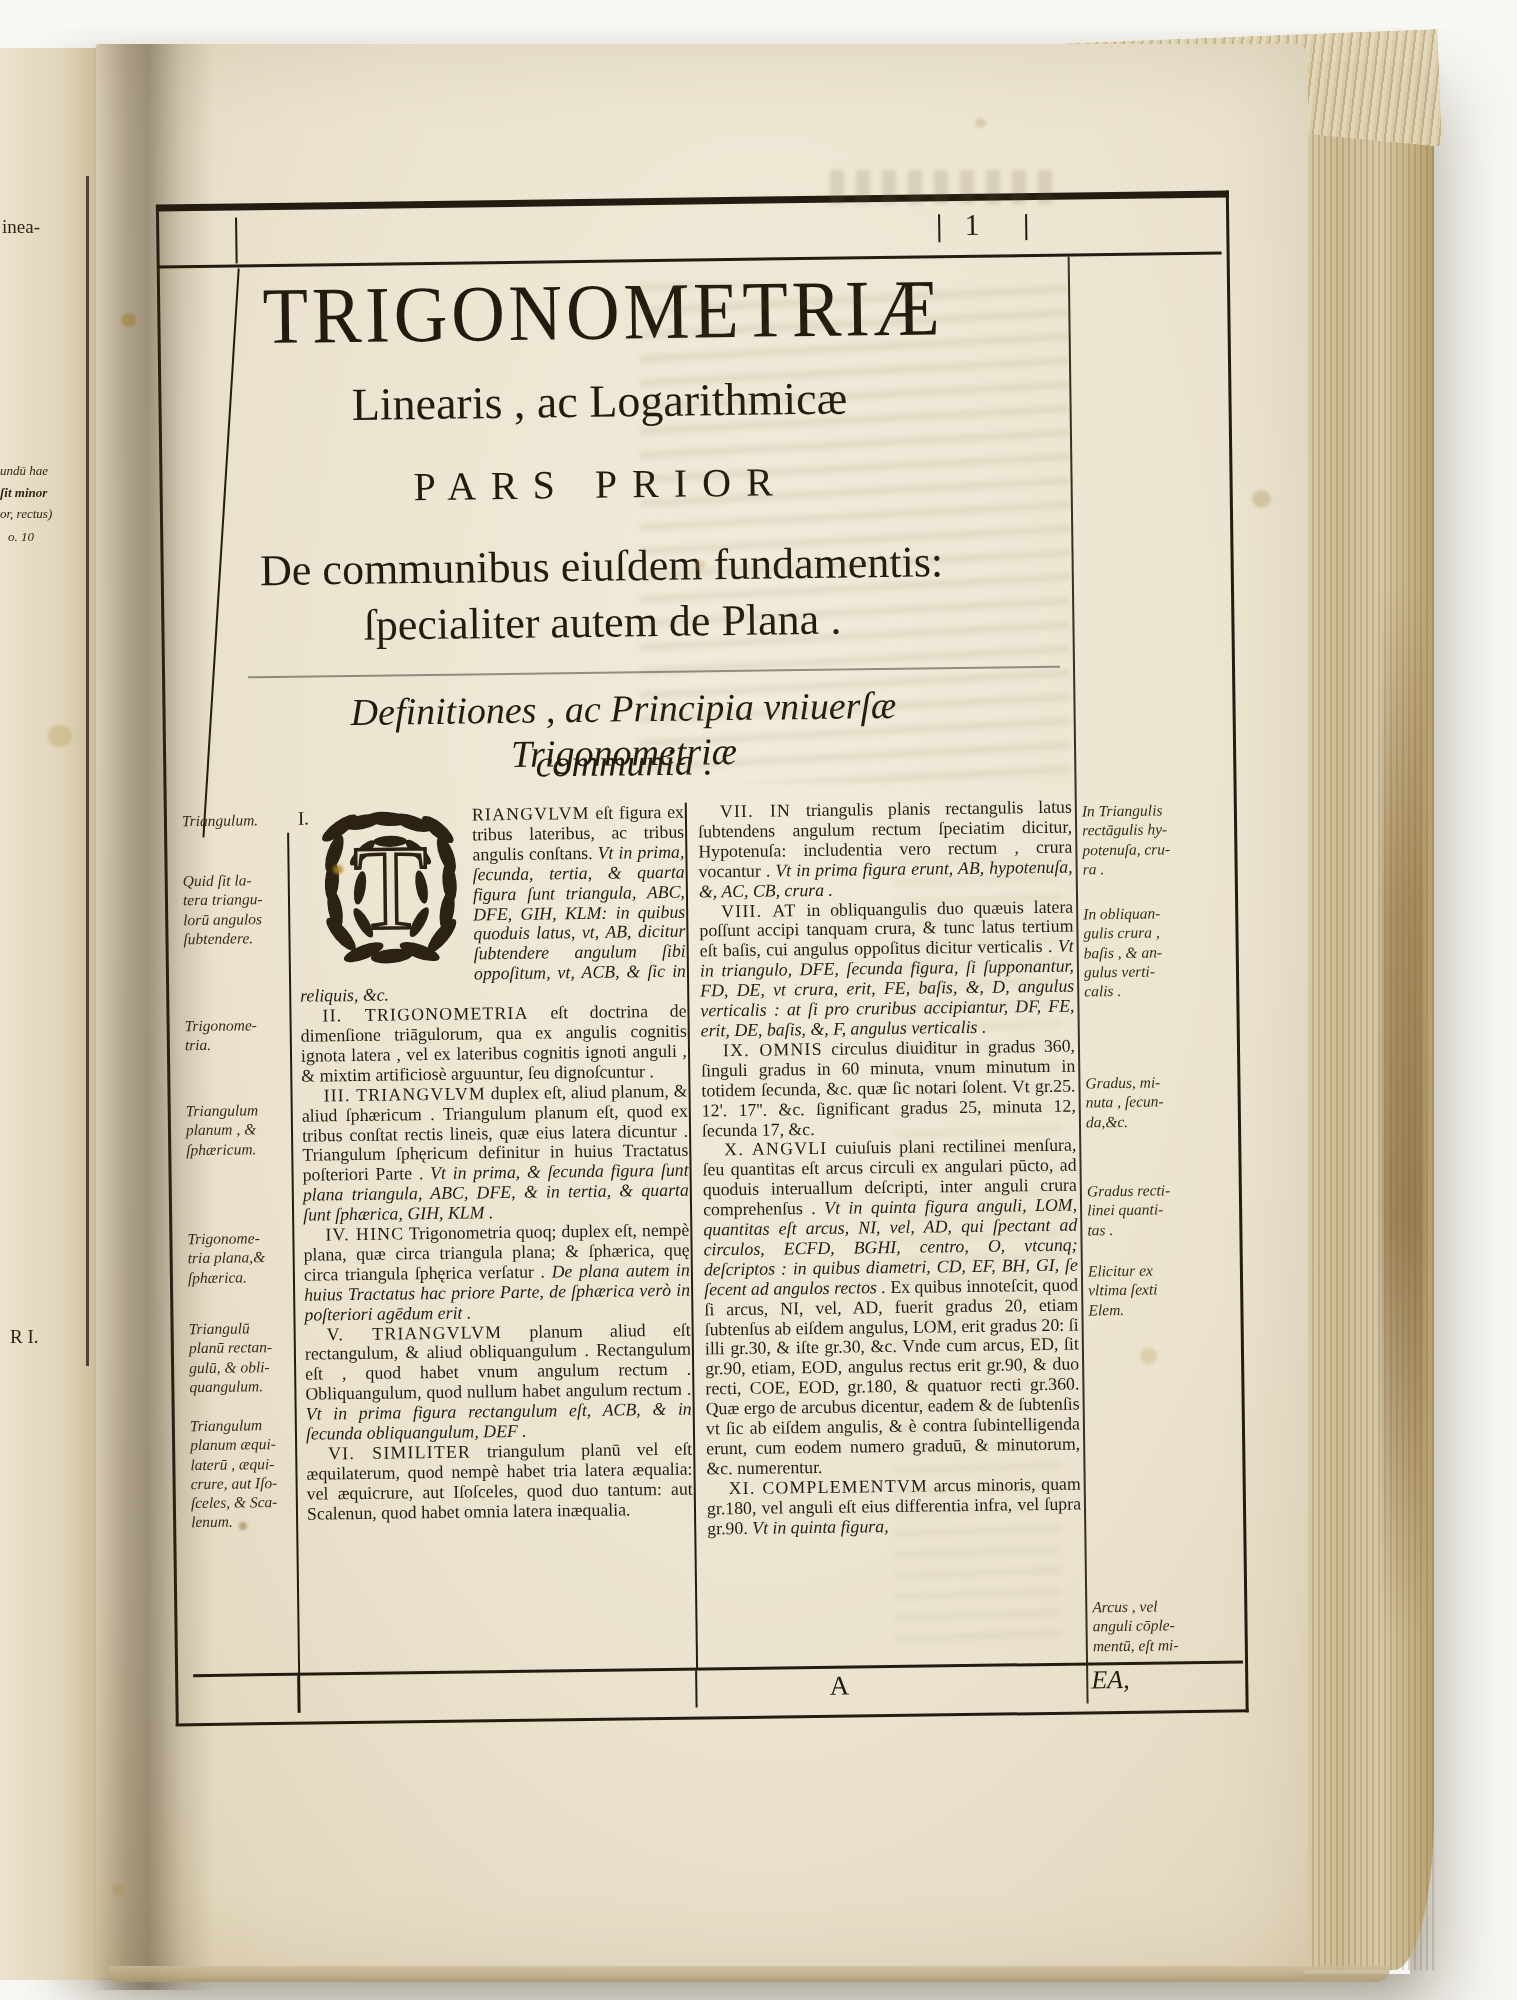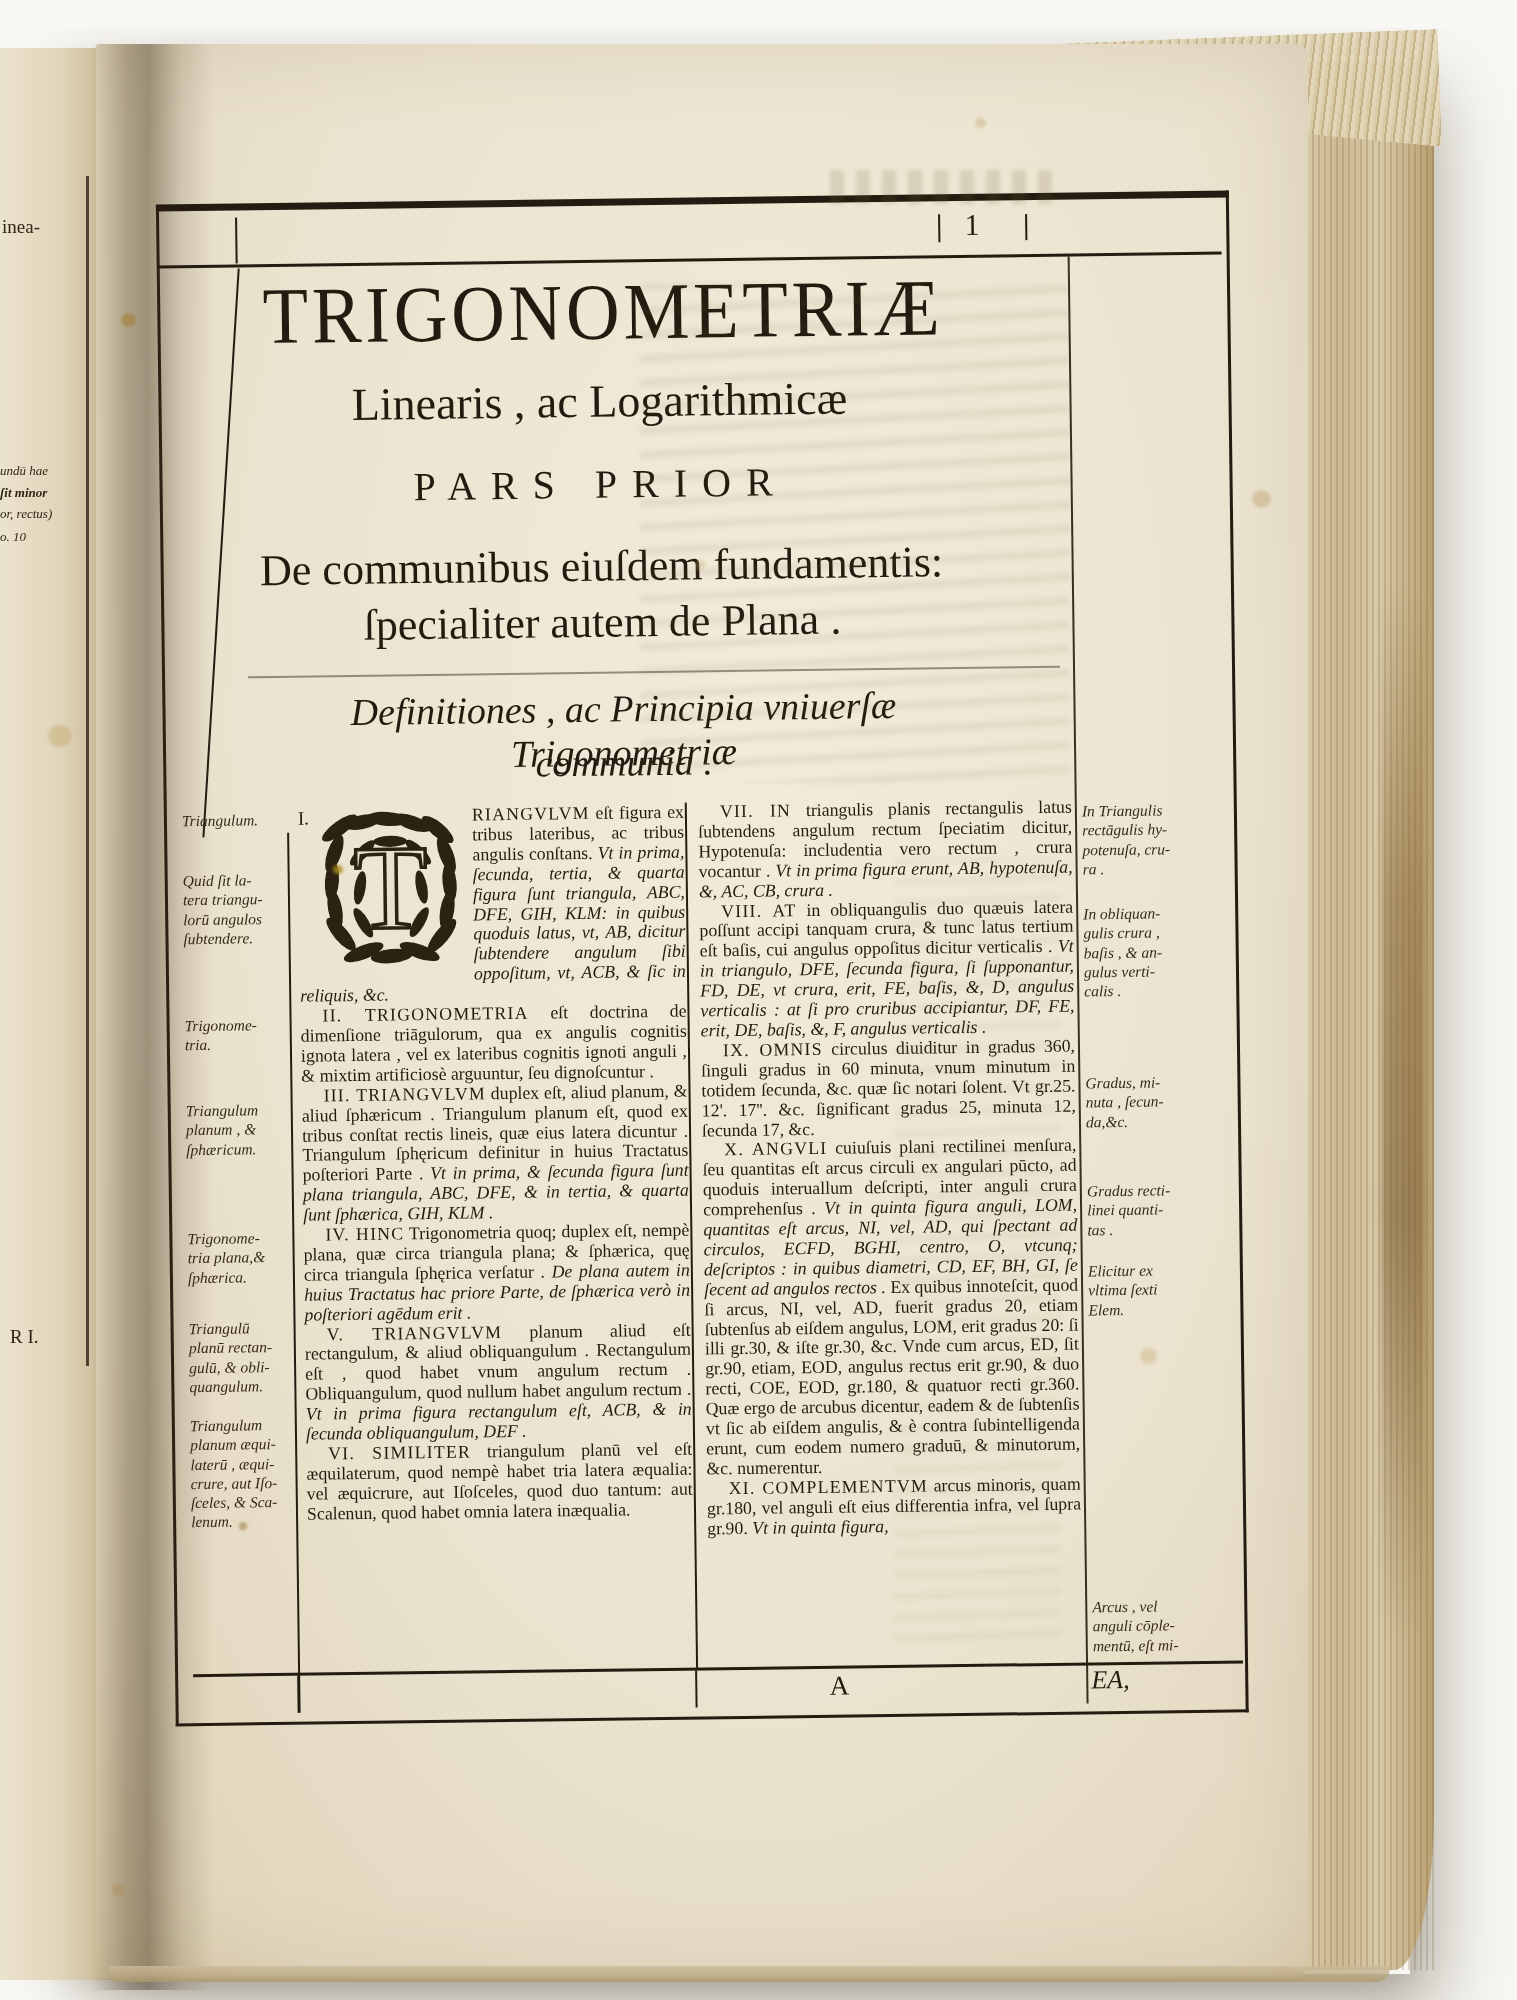--- a/index.html
+++ b/index.html
@@ -82,21 +82,21 @@
   .nl0{top:2px;} .nl1{top:62px;} .nl2{top:207px;} .nl3{top:292px;}
   .nl4{top:420px;} .nl5{top:510px;} .nl6{top:607px;}
   .nr0{top:4px;} .nr1{top:107px;} .nr2{top:276px;} .nr3{top:384px;}
   .nr4{top:464px;} .nr5{top:800px;}
   
   .sig-a{position:absolute;left:800px;top:1651px;width:60px;text-align:center;font-size:27px;}
   .catchword{position:absolute;left:1082px;top:1649px;font-size:26px;font-style:italic;}
   
   .frag{position:absolute;color:#2e2514;font-size:13px;font-style:italic;}
   .f0{left:2px;top:188px;font-size:19px;font-style:normal;}
-  .f1{left:0;top:435px;} .f2{left:0;top:457px;font-weight:bold;} .f3{left:0;top:478px;} .f4{left:0;top:501px;}
+  .f1{left:0;top:435px;} .f2{left:0;top:457px;font-weight:bold;} .f3{left:0;top:478px;} .f4{left:0;top:501px;padding-left:8px;}
   .f5{left:10px;top:1298px;font-size:19px;font-style:normal;}
   
   .ghost{position:absolute;pointer-events:none;}
   .g1{left:640px;top:255px;width:430px;height:500px;
      background:repeating-linear-gradient(177deg,rgba(120,100,62,.085) 0 8px,rgba(0,0,0,0) 8px 24px);
      filter:blur(2px);}
   .g2{left:895px;top:830px;width:165px;height:790px;
      background:repeating-linear-gradient(178deg,rgba(120,100,62,.06) 0 7px,rgba(0,0,0,0) 7px 21px);
      filter:blur(2px);}
   .g3{left:830px;top:142px;width:230px;height:34px;

